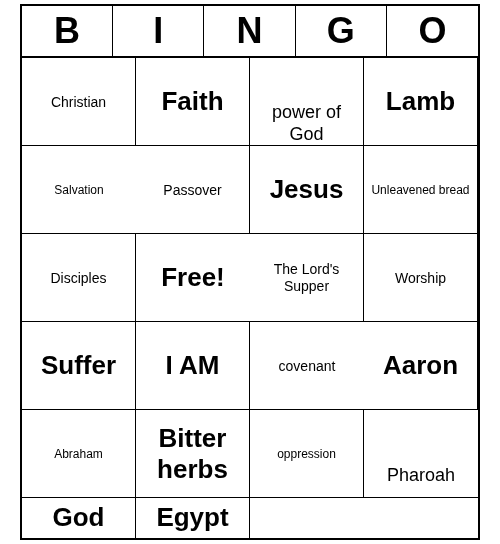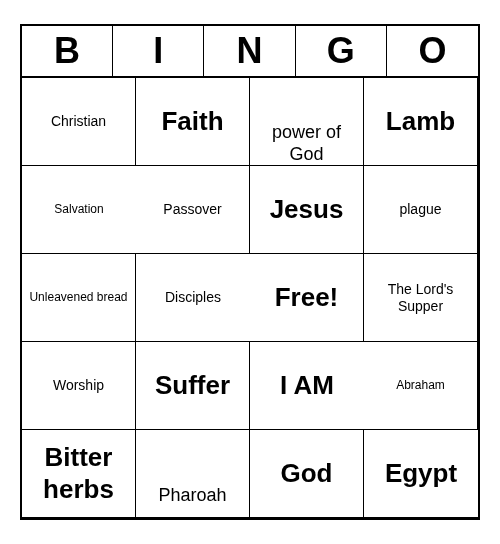--- a/index.html
+++ b/index.html
@@ -104,23 +104,20 @@
       <div class="bingo-cell">
         <span class="text-xs">Salvation</span>
       </div>
       <div class="bingo-cell">
         <span class="text-sm">Passover</span>
       </div>
       <div class="bingo-cell">
         <span class="text-xl">Jesus</span>
       </div>
       <div class="bingo-cell">
-        <span class="text-sm">plague</span>
-      </div>
-      <div class="bingo-cell">
         <span class="text-xs">Unleavened bread</span>
       </div>
       <div class="bingo-cell">
         <span class="text-sm">Disciples</span>
       </div>
       <div class="bingo-cell">
         <span class="text-xl">Free!</span>
       </div>
       <div class="bingo-cell">
         <span class="text-sm">The Lord's Supper</span>
@@ -128,24 +125,33 @@
       <div class="bingo-cell">
         <span class="text-sm">Worship</span>
       </div>
       <div class="bingo-cell">
         <span class="text-xl">Suffer</span>
       </div>
       <div class="bingo-cell">
         <span class="text-xl">I AM</span>
       </div>
       <div class="bingo-cell">
+        <span class="text-sm">covenant</span>
+      </div>
+      <div class="bingo-cell">
+        <span class="text-xl">Aaron</span>
+      </div>
+      <div class="bingo-cell">
         <span class="text-xs">Abraham</span>
       </div>
       <div class="bingo-cell">
         <span class="text-xl">Bitter herbs</span>
+      </div>
+      <div class="bingo-cell">
+        <span class="text-xs">oppression</span>
       </div>
       <div class="bingo-cell">
         <span class="text-md">Pharoah</span>
       </div>
       <div class="bingo-cell">
         <span class="text-xl">God</span>
       </div>
       <div class="bingo-cell">
         <span class="text-xl">Egypt</span>
       </div>

